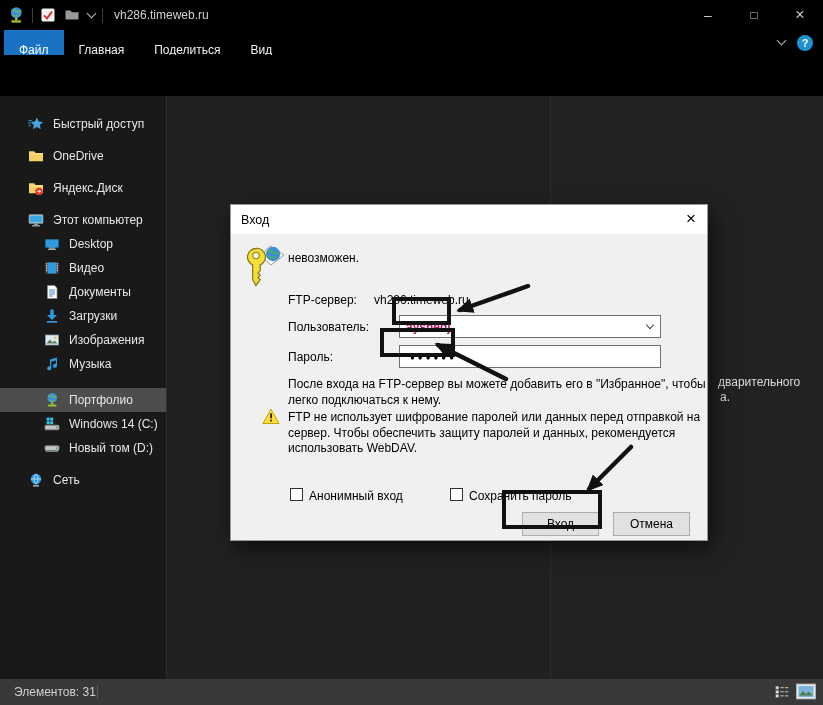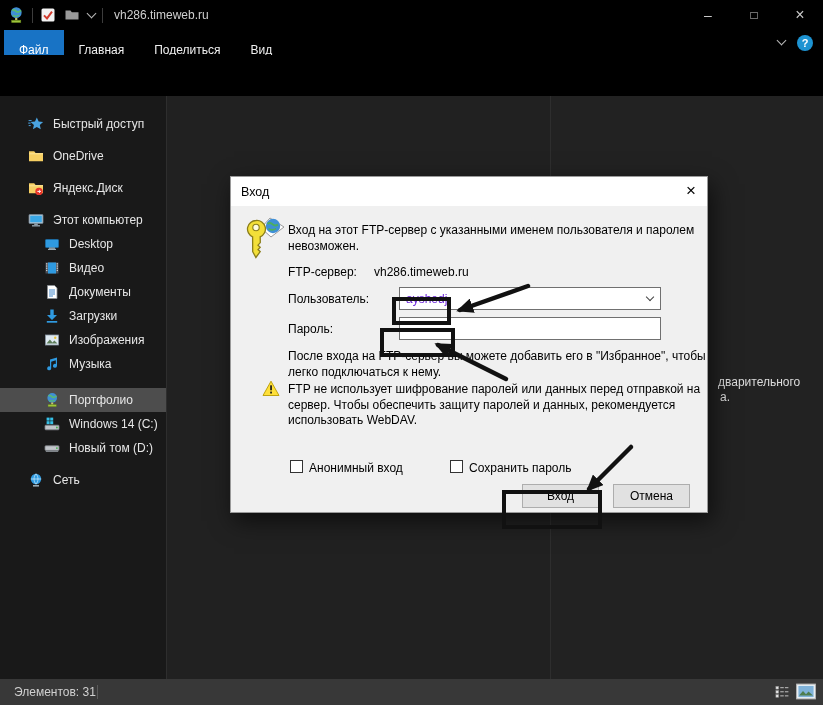--- a/index.html
+++ b/index.html
@@ -68,32 +68,32 @@
   .side-ic svg{width:100%;height:100%;}
   .side-label{white-space:nowrap;color:#e6e6e6;}
 
   
   .statusbar{position:absolute;left:0;top:679px;width:823px;height:26px;background:var(--status-bg);}
   .sb-text{position:absolute;left:14px;top:6px;color:#d0d0d0;}
   .sb-div{position:absolute;left:97px;top:6px;width:1px;height:14px;background:#5a5a5a;}
   .sb-ic{position:absolute;display:inline-flex;}
 
   
-  .dialog{position:absolute;left:230px;top:176px;width:478px;height:337px;background:#f0f0f0;
+  .dialog{position:absolute;left:230px;top:204px;width:478px;height:337px;background:#f0f0f0;
           border:1px solid #9a9a9a;box-shadow:4px 8px 22px rgba(0,0,0,.6);z-index:10;}
   .dlg-titlebar{position:absolute;left:0;top:0;width:100%;height:29px;background:#fff;}
   .dlg-title{position:absolute;left:10px;top:8px;color:#4a4a4a;font-size:12.5px;}
   .dlg-close{position:absolute;right:11px;top:4px;color:#5a5a5a;font-size:17px;}
   .dlg *{color:#000;}
   .d-abs{position:absolute;color:#000;line-height:15.5px;}
   .d-lines div{color:#000;}
   .key-ic{left:13px;top:38px;width:42px;height:48px;}
   .key-ic svg{width:100%;height:100%;}
   .fld{position:absolute;background:#fff;border:1px solid #707070;height:23px;}
-  .fld-text{padding:4px 0 0 6px;color:#6d28d9;}
+  .fld-text{padding:4px 0 0 6px;color:#be185d;font-weight:bold;}
   .cmb-btn{position:absolute;right:2px;top:2px;bottom:2px;width:16px;display:flex;
            align-items:center;justify-content:center;}
   .chev-dark{width:6px;height:6px;border-right:1.3px solid #444;border-bottom:1.3px solid #444;
              transform:rotate(45deg);margin-top:-3px;}
   .pwd-text{padding:7px 0 0 10px;font-size:8px;letter-spacing:3px;color:#000;}
   .warn-ic{left:31px;top:203px;width:18px;height:17px;}
   .warn-ic svg{width:100%;height:100%;}
   .cbox{position:absolute;width:13px;height:13px;background:#fff;border:1px solid #333;}
   .btn{position:absolute;width:77px;height:24px;background:#e1e1e1;border:1px solid #adadad;
        display:flex;align-items:center;justify-content:center;}
@@ -389,21 +389,20 @@
         <path d="M26 3l14 9-13 10-10-9z" fill="#fff" stroke="#9a9a9a" stroke-width="1"></path>
         <circle cx="29" cy="11" r="7.2" fill="#3f8fd6"></circle>
         <path d="M23.5 9c2-1.6 4.2-.6 5.2.4s3.2 1.4 5.2.3" stroke="#4cae5f" stroke-width="2" fill="none"></path>
         <path d="M24.5 13.8c2.2 1.3 5.4 1.3 7.6-.2" stroke="#4cae5f" stroke-width="1.6" fill="none"></path>
         <path d="M12 5.5a8.5 8.5 0 0 0-3.4 16.3l.1 14.9 3.2 5.8 4.3-5.9-2.2-2 2.2-2.4-2.2-2.1 2.3-2.5-.1-5.8A8.5 8.5 0 0 0 12 5.5z" fill="#f3df39" stroke="#8a7d1a" stroke-width="1.3"></path>
         <circle cx="12" cy="12.5" r="3.2" fill="#fefce0" stroke="#8a7d1a" stroke-width="1.1"></circle>
       </svg>
     </span>
 
     <div class="d-abs d-lines" style="left:57px;top:46px;">
-      <div>Вход на этот FTP-сервер  с указанными именем пользователя и паролем</div>
       <div>невозможен.</div>
     </div>
 
     <span class="d-abs" style="left:57px;top:88px;">FTP-сервер:</span>
     <span class="d-abs" style="left:143px;top:88px;">vh286.timeweb.ru</span>
 
     <span class="d-abs" style="left:57px;top:115px;">Пользователь:</span>
     <div class="fld" style="left:168px;top:110px;width:262px;">
       <div class="fld-text">ayshedj</div>
       <span class="cmb-btn">

